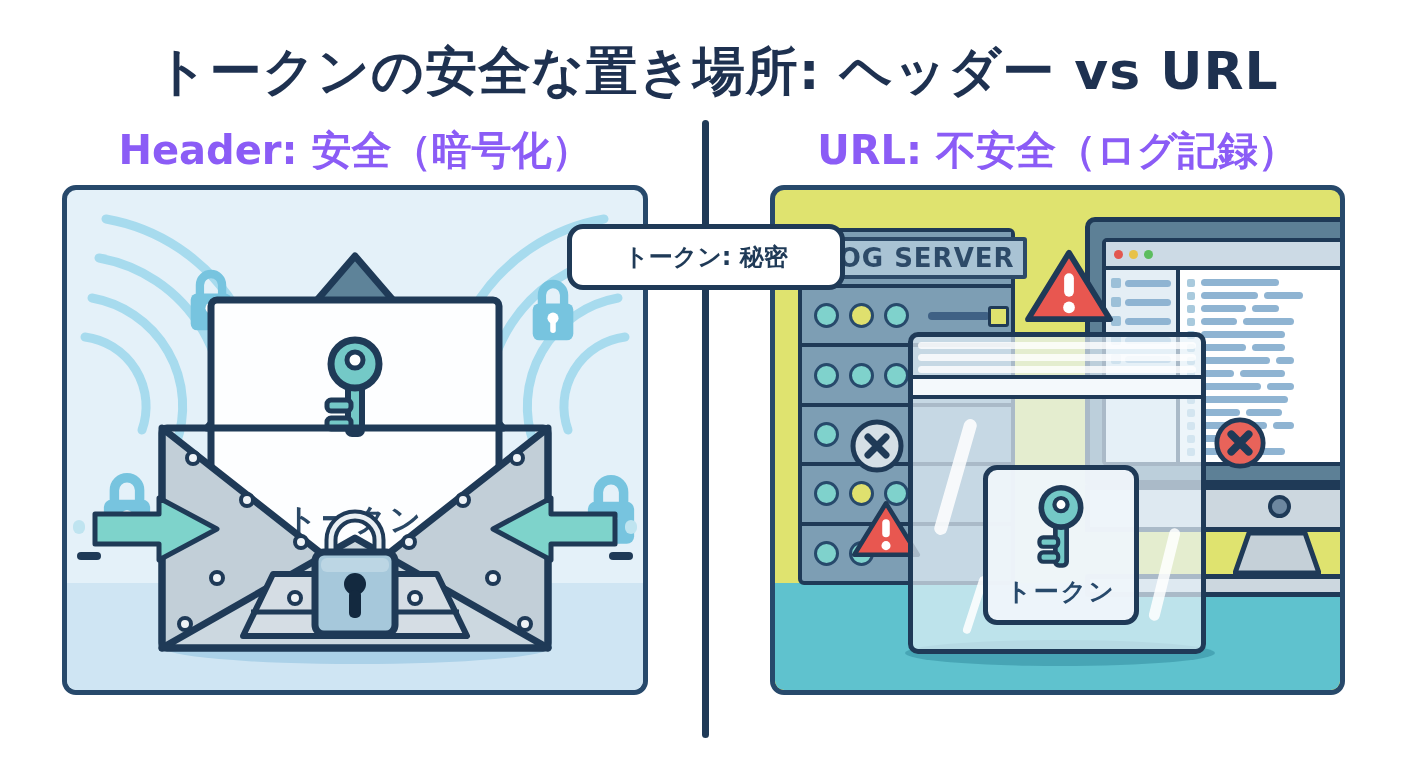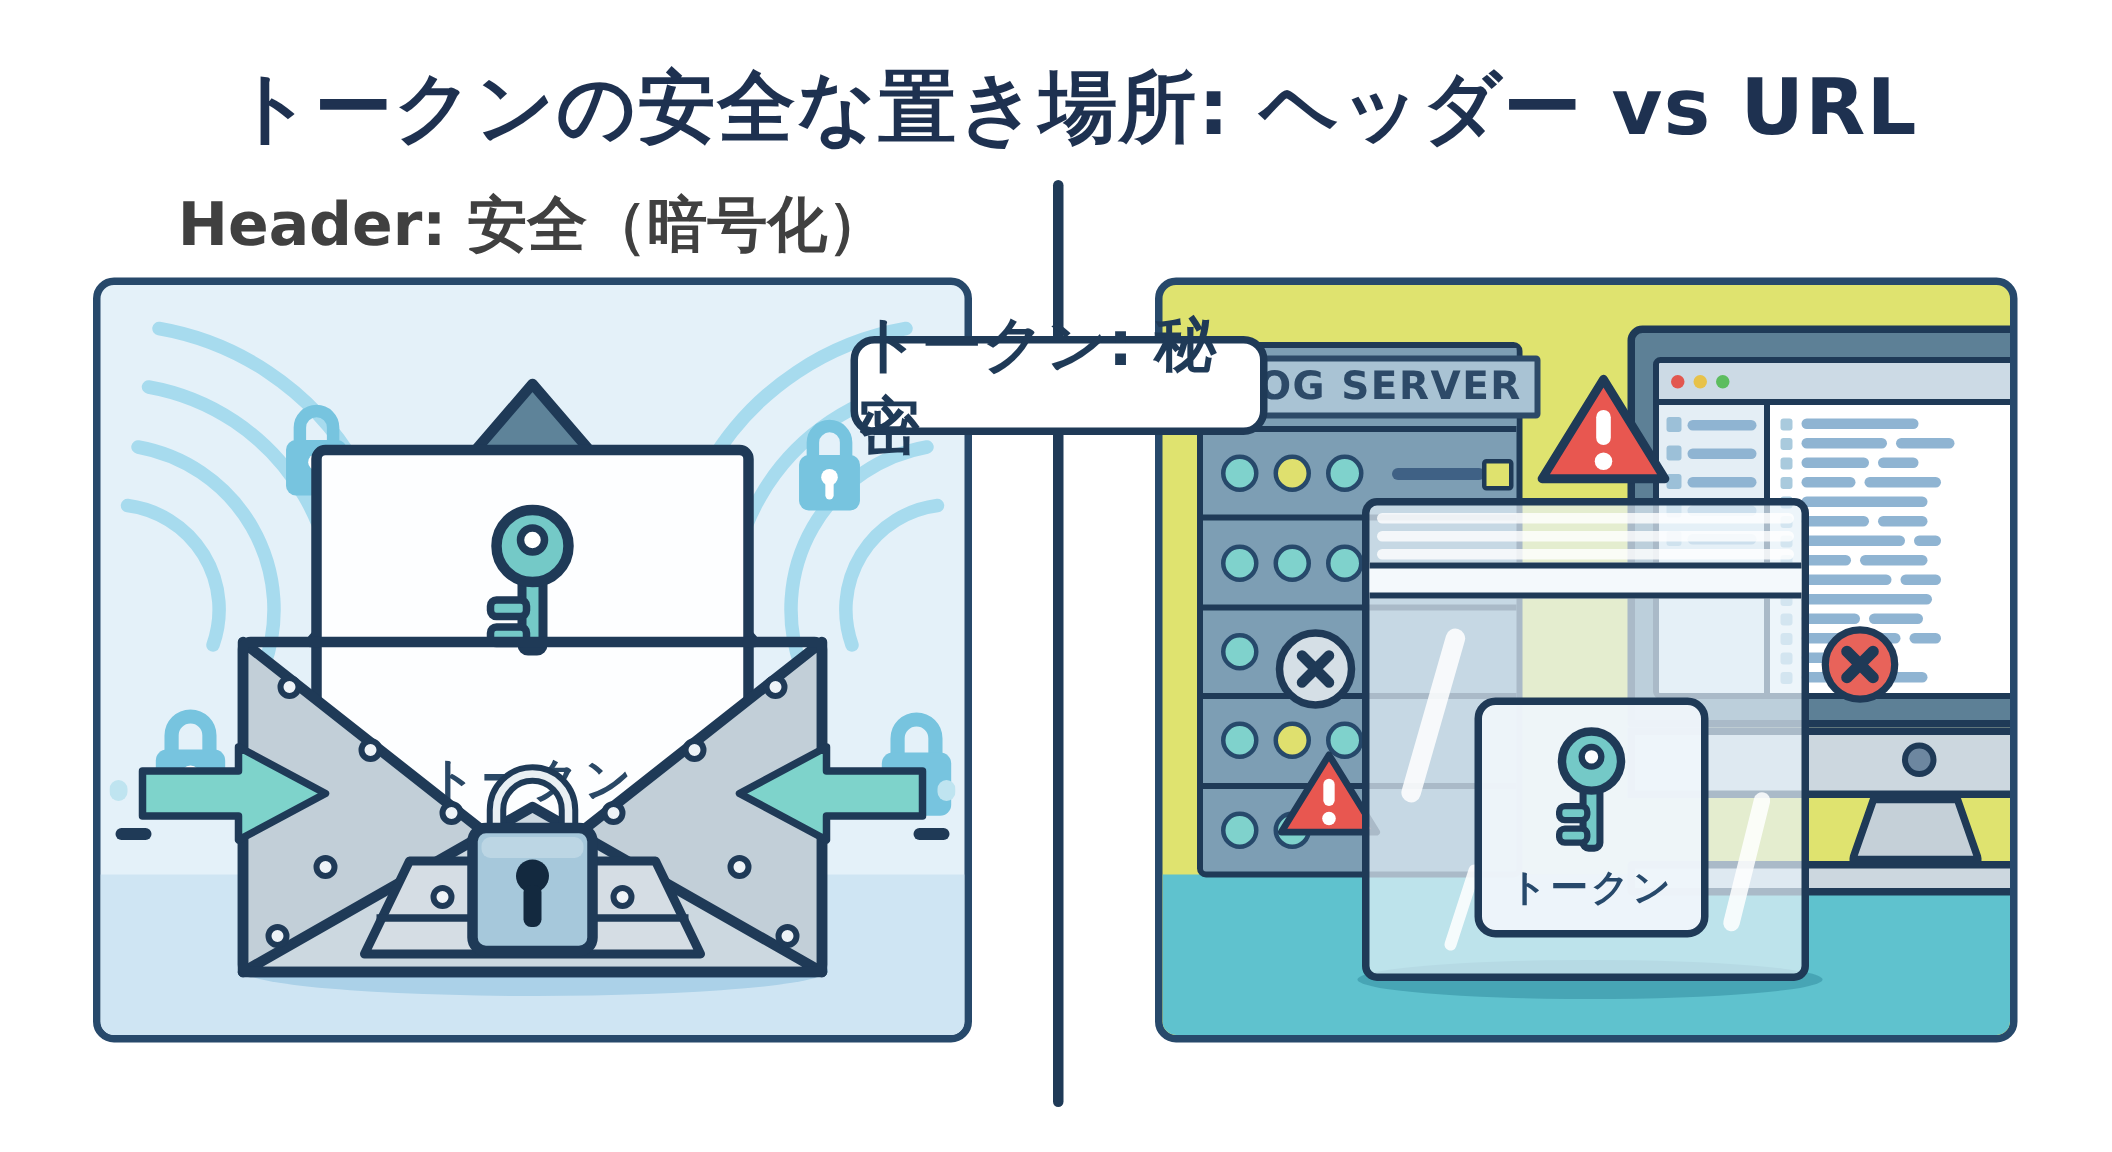--- a/index.html
+++ b/index.html
@@ -2,28 +2,28 @@
 <html><head>
 <meta charset="utf-8">
 <style>
   html,body{margin:0;padding:0;background:#fff;}
   .canvas{position:relative;width:1408px;height:768px;overflow:hidden;background:#fff;
     font-family:"DejaVu Sans","Liberation Sans",sans-serif;color:#1f3a57;}
   
   .title{position:absolute;top:24px;left:0;width:1408px;margin:13px;text-align:center;
     font-size:52px;font-weight:700;color:#1e3150;letter-spacing:1px;}
   .subhead{position:absolute;top:120px;height:60px;line-height:60px;text-align:center;
-    font-size:40px;font-weight:700;color:#404040;}
+    font-size:40px;font-weight:700;color:#8b5cf6;}
   .subhead.left{left:62px;width:586px;}
   .subhead.right{left:770px;width:575px;}
   .divider{position:absolute;left:702px;top:120px;width:7px;height:618px;background:#1f3a57;border-radius:4px;z-index:5;}
   
   .badge{position:absolute;left:567px;top:224px;width:278px;height:66px;background:#fff;
     border:5px solid #1f3a57;border-radius:16px;display:flex;align-items:center;justify-content:center;
-    font-size:41px;font-weight:700;color:#1f3a57;z-index:40;box-sizing:border-box;}
+    font-size:24px;font-weight:700;color:#1f3a57;z-index:40;box-sizing:border-box;}
   
   .panel{position:absolute;top:185px;height:510px;border:5px solid #27496b;border-radius:14px;
     box-sizing:border-box;overflow:hidden;}
   .panel-left{left:62px;width:586px;background:#e4f1f9;}
   .panel-right{left:770px;width:575px;background:#dfe36f;}
   .floor{position:absolute;left:0;right:0;bottom:0;height:107px;border-radius:0 0 9px 9px;z-index:1;}
   .panel-left .floor{background:#cfe5f3;}
   .panel-right .floor{background:#5fc2ce;}
   
   .env-shadow{position:absolute;left:95px;top:440px;width:390px;height:34px;border-radius:50%;
@@ -99,20 +99,21 @@
     align-items:center;justify-content:center;}
   .card-label{font-size:25px;font-weight:600;color:#27496b;margin-top:2px;letter-spacing:2px;}
 </style>
 </head>
 <body>
 
 <div class="canvas">
 
   <h1 class="title">トークンの安全な置き場所: ヘッダー vs URL</h1>
   <div class="subhead left">Header: 安全（暗号化）</div>
+  <div class="subhead right">URL: 不安全（ログ記録）</div>
   <div class="divider"></div>
 
   <div class="panel panel-left">
     <div class="floor"></div>
     <div class="env-shadow"></div>
 
     <svg class="wifi wl" width="240" height="300" viewBox="0 0 240 300" fill="none">
       <g stroke="#a7dbee" stroke-width="9" stroke-linecap="round">
         <path d="M12,141 A70,70 0 0 1 69,234"></path>
         <path d="M19,102 A110,110 0 0 1 103,248"></path>

